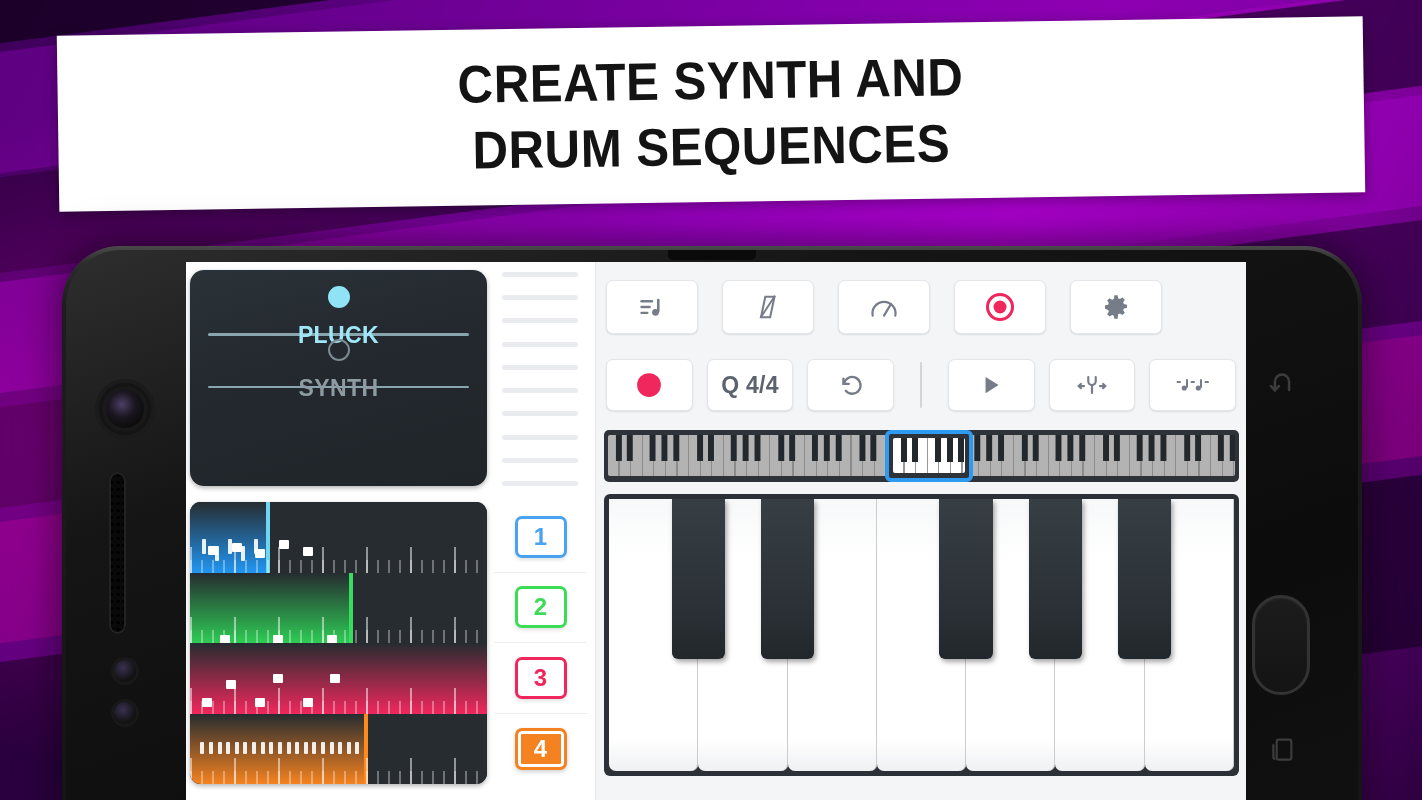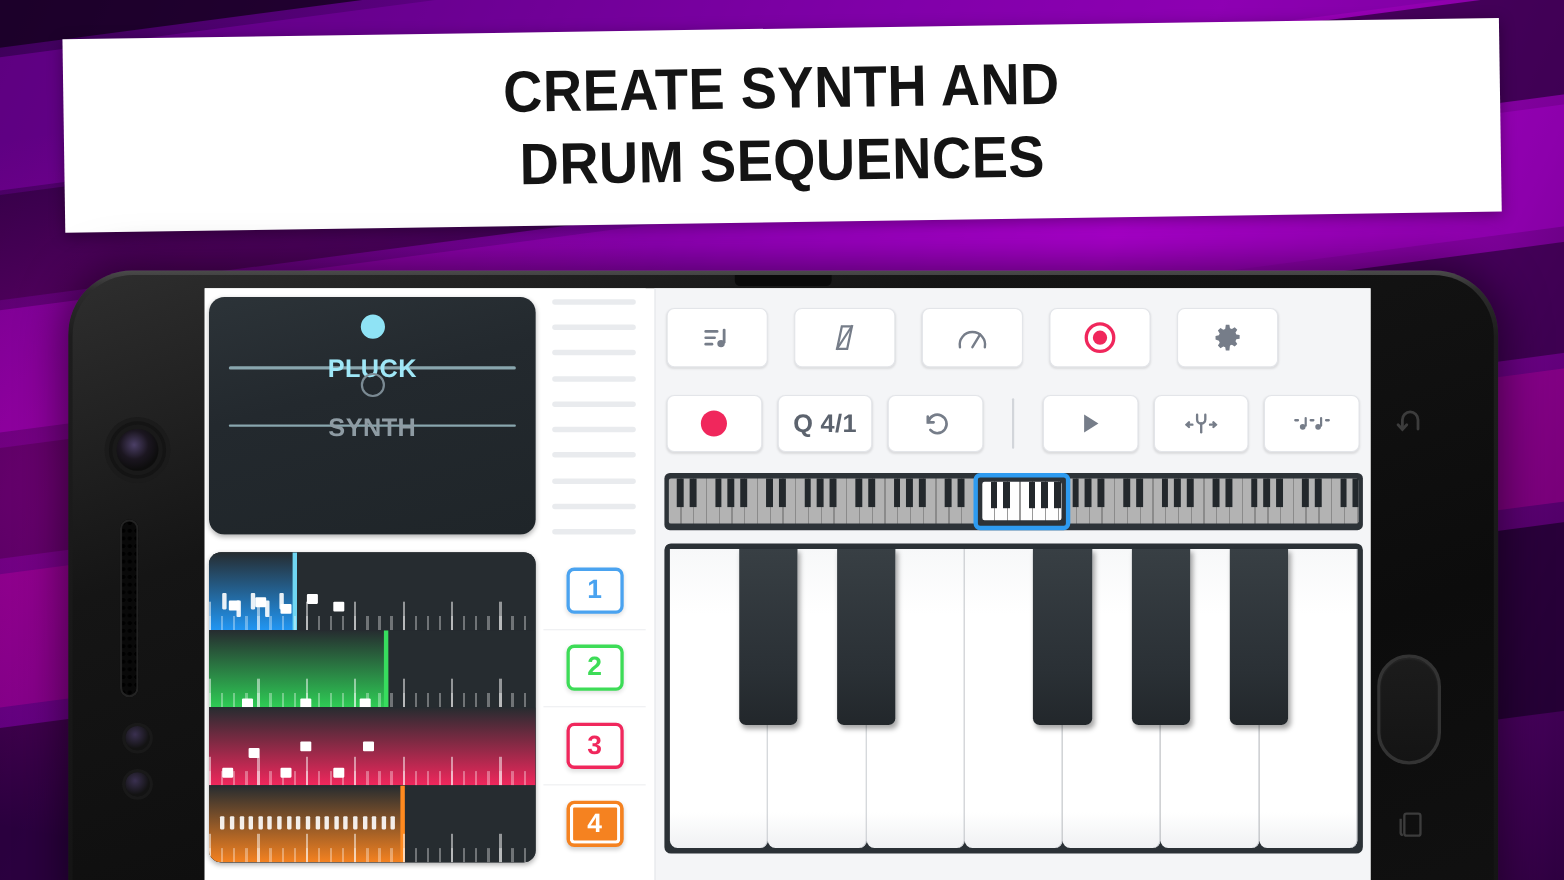--- a/index.html
+++ b/index.html
@@ -526,21 +526,21 @@
 
           <div class="tbar" id="tbar2">
             <div class="tb-btn">
               <span>
                 <svg width="30" height="30" viewBox="0 0 24 24">
                     <circle cx="12" cy="12" r="9.5" fill="#f0275c"></circle>
                   </svg>
               </span>
             </div>
             <div class="tb-btn">
-              <span class="qtext">Q 4/1</span>
+              <span class="qtext">Q 4/4</span>
             </div>
             <div class="tb-btn">
               <span>
                 <svg width="28" height="28" viewBox="0 0 24 24" fill="none" stroke="#767d89" stroke-width="2" stroke-linecap="round">
                   <path d="M5.5 6.5v4.6h4.6"></path>
                   <path d="M5.9 11a7.2 7.2 0 1 1 1.6 6"></path>
                 </svg>
               </span>
             </div>
             <div class="sep"></div>

